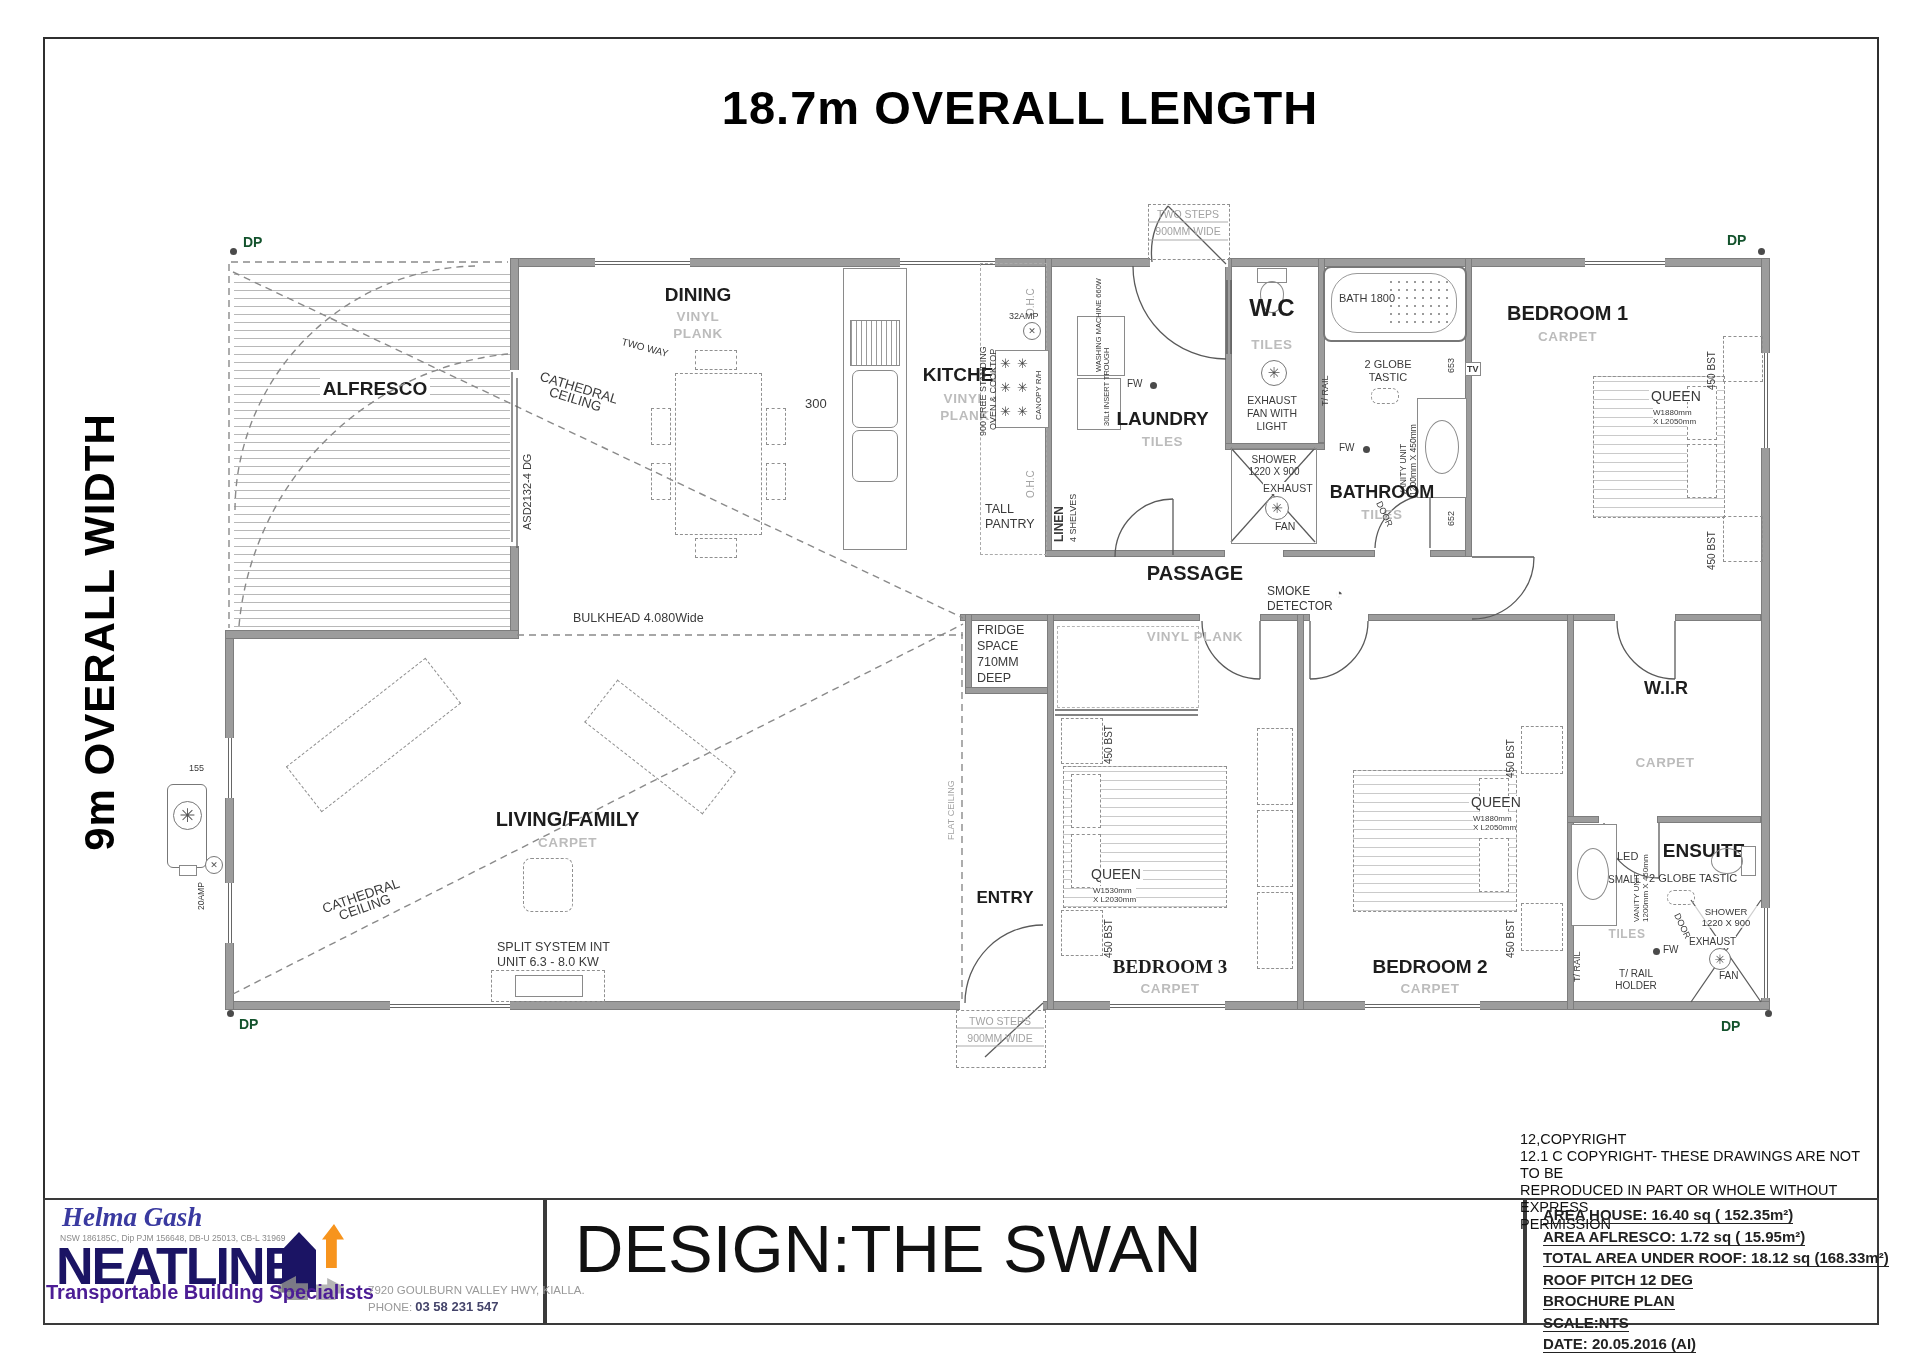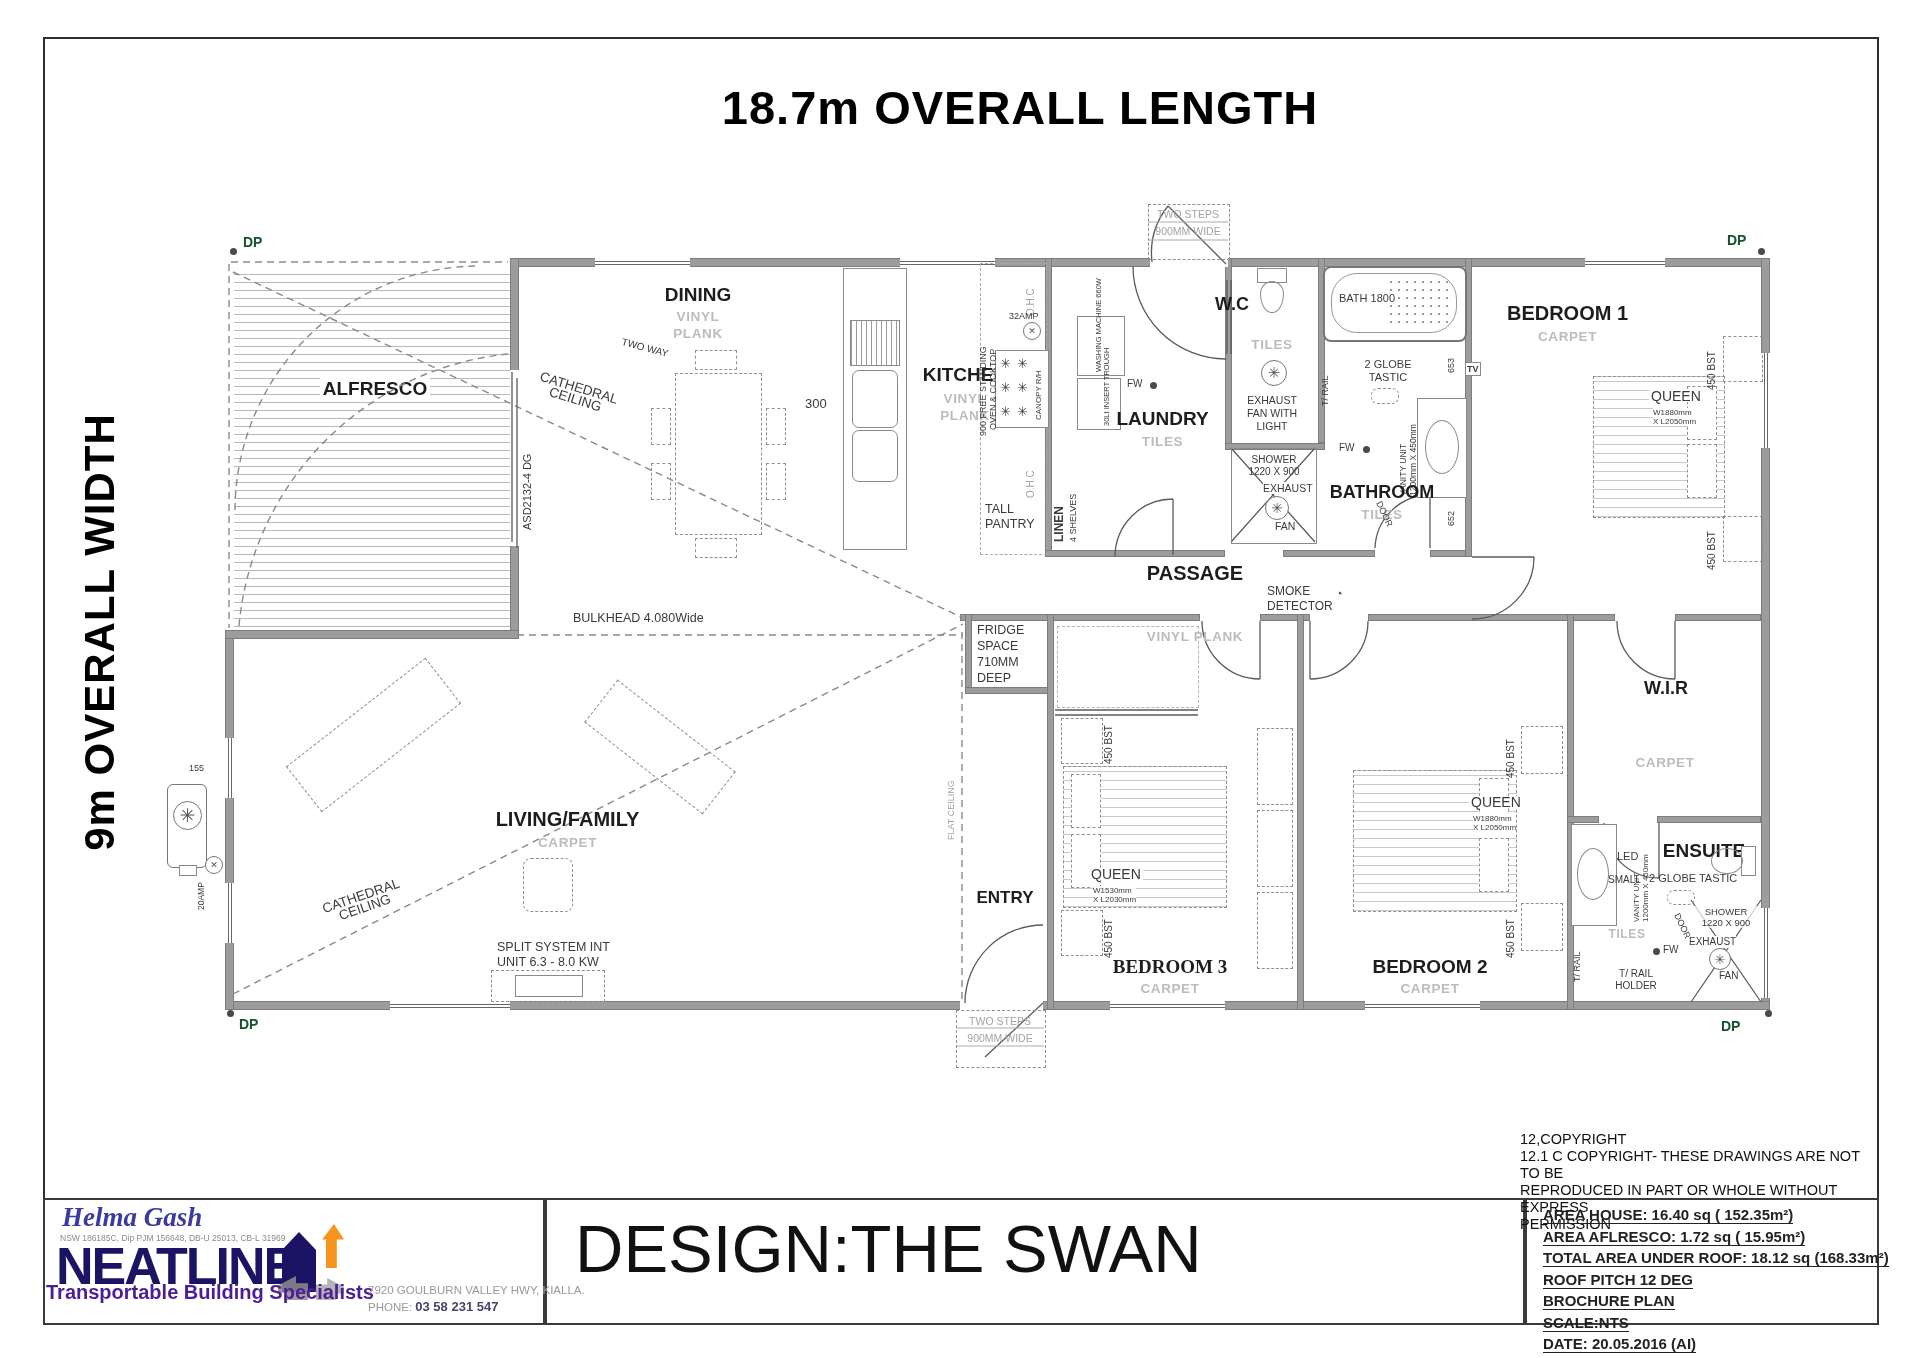--- a/index.html
+++ b/index.html
@@ -207,21 +207,21 @@
     <div class="an rot" style="left:868px;top:114px;font-size:7.5px;">WASHING MACHINE 660W</div>
     <div class="solidbox" style="left:852px;top:120px;width:42px;height:50px;"></div>
     <div class="an rot" style="left:876px;top:168px;font-size:7.5px;">30Lt INSERT TROUGH</div>
     <div class="an" style="left:902px;top:120px;font-size:10px;">FW</div>
     <div class="dot" style="left:925px;top:124px;"></div>
     <div class="room" style="left:875px;top:150px;width:125px;">LAUNDRY</div>
     <div class="fl" style="left:875px;top:175px;width:125px;">TILES</div>
 
     <div class="solidbox" style="left:1032px;top:10px;width:28px;height:13px;"></div>
     <div class="abs" style="left:1035px;top:23px;width:22px;height:30px;border:1.5px solid #8a8a8a;border-radius:50% 50% 50% 50%/40% 40% 60% 60%;"></div>
-    <div class="room" style="left:972px;top:36px;width:70px;font-size:18px;">W.C</div>
+    <div class="room" style="left:1012px;top:36px;width:70px;font-size:24px;">W.C</div>
     <div class="fl" style="left:1012px;top:78px;width:70px;">TILES</div>
     <div class="fan" style="left:1036px;top:102px;width:24px;height:24px;font-size:15px;">
         <span>✳</span>
       </div>
     <div class="an" style="left:1000px;top:136px;width:94px;text-align:center;line-height:13px;"><span>EXHAUST</span><br><span>FAN WITH</span><br><span>LIGHT</span></div>
 
     <div class="abs" style="left:1098px;top:8px;width:140px;height:72px;border:2px solid #777;border-radius:8px;">
       <div class="abs" style="left:6px;top:5px;width:124px;height:58px;border:1px solid #999;border-radius:26px;"></div>
       <div class="abs" style="left:62px;top:10px;width:62px;height:48px;background:radial-gradient(#9a9a9a 1px,transparent 1.2px);background-size:8px 8px;"></div>
     </div>

